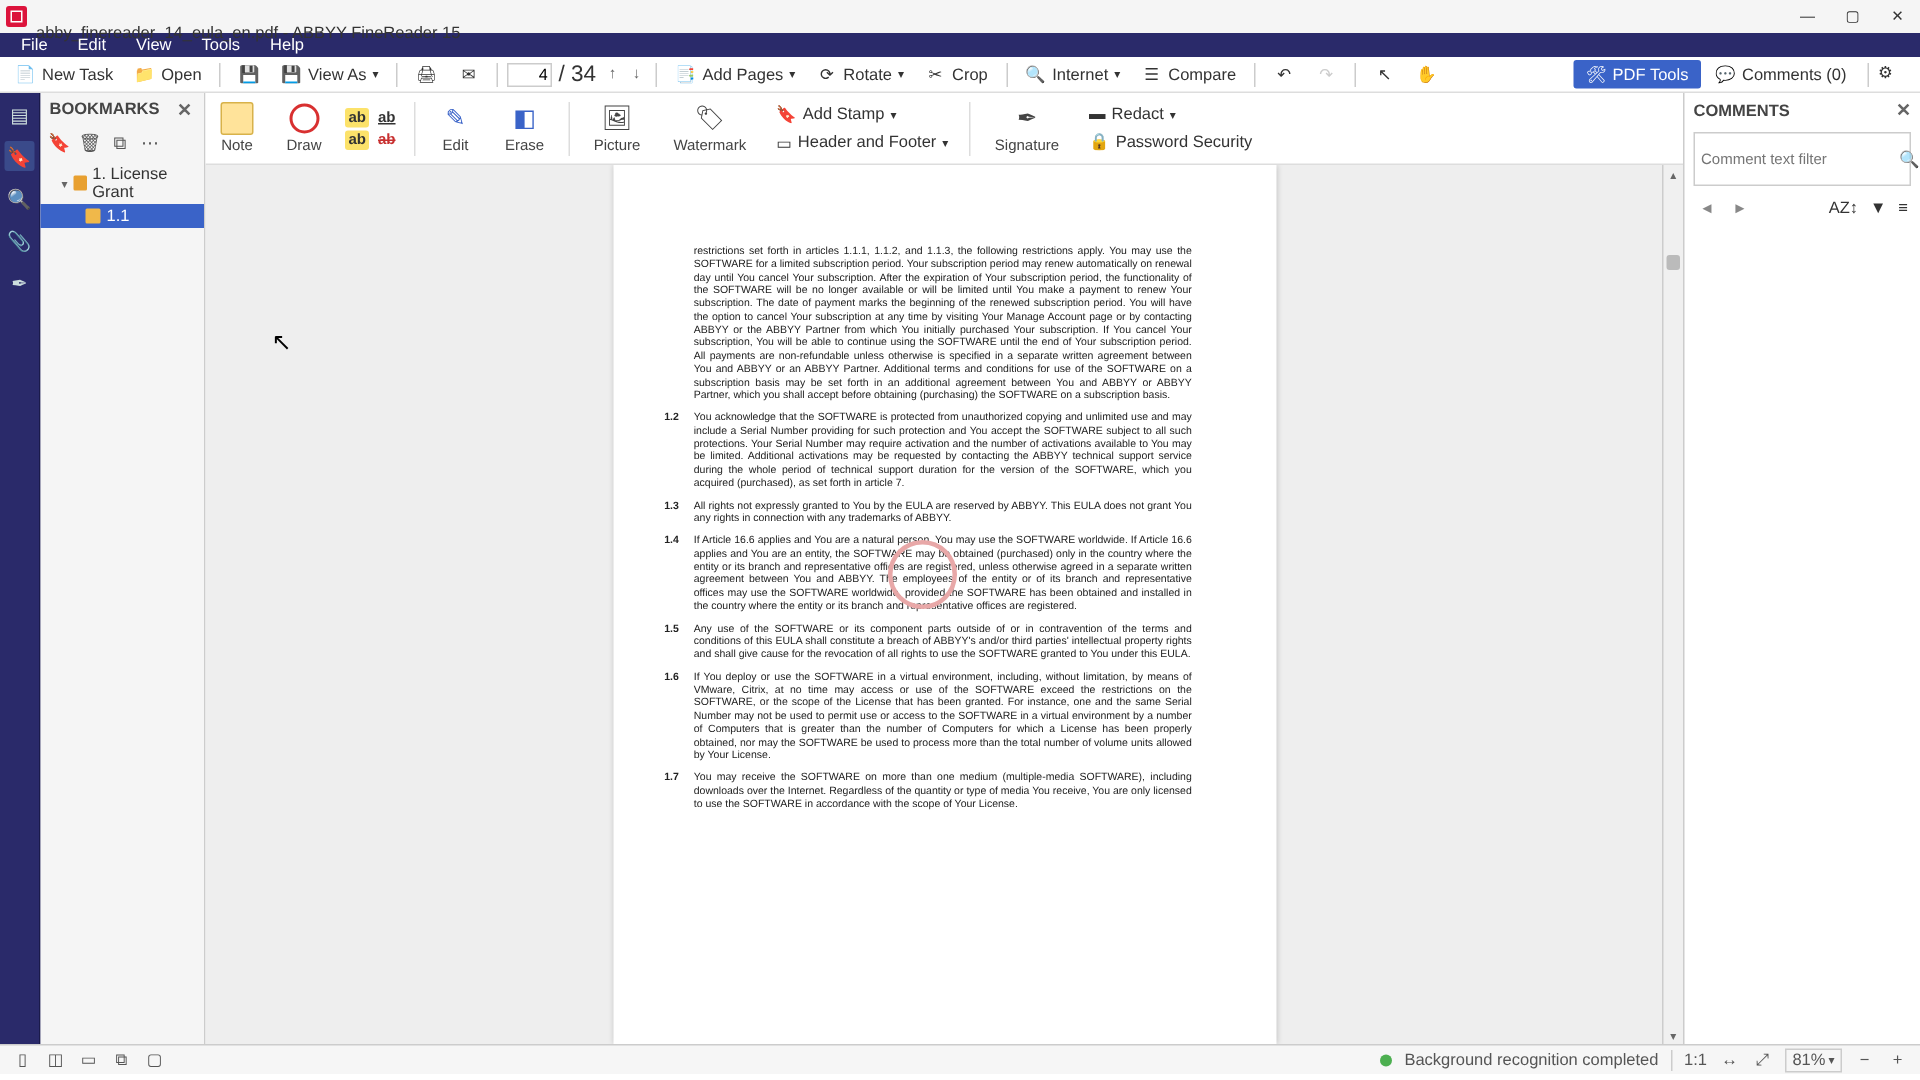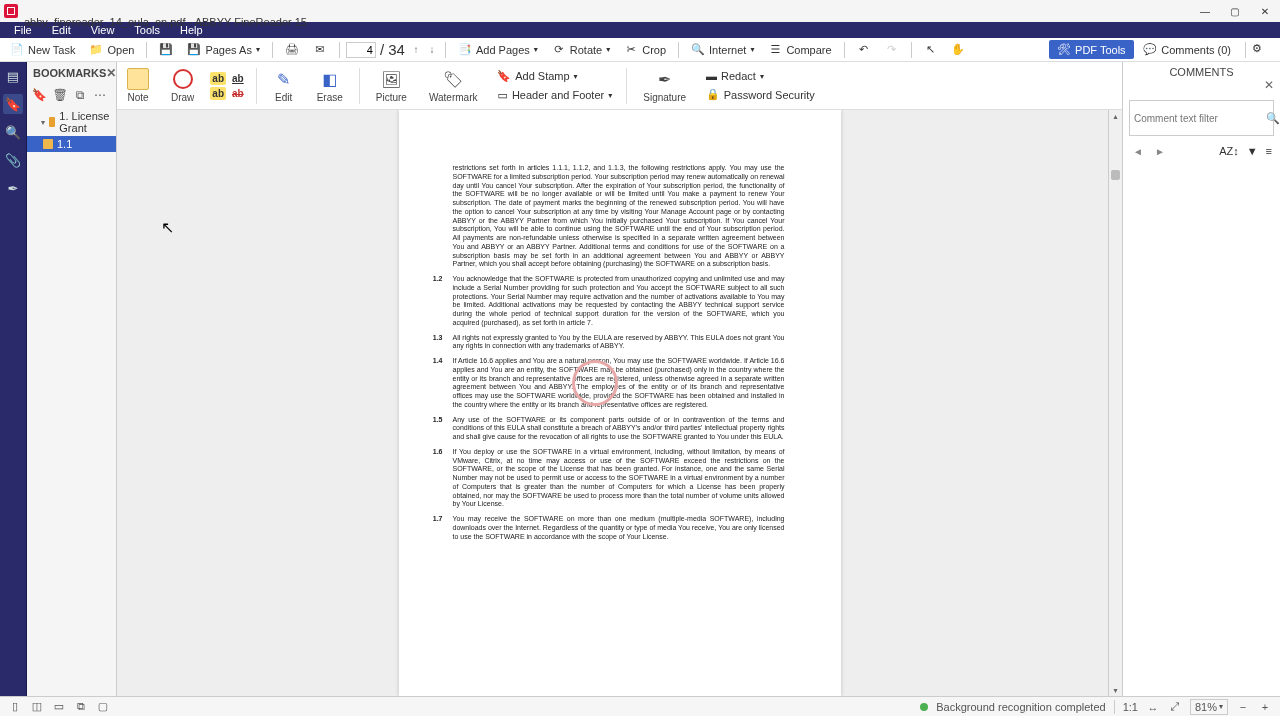--- a/index.html
+++ b/index.html
@@ -28,28 +28,28 @@
 .pdf-tools-btn { background: #3a63c8; color: #fff; padding: 3px 8px; display: flex; align-items: center; gap: 4px; font-size: 11px; border-radius:2px;}
 .comments-btn { display: flex; align-items: center; gap: 4px; padding: 3px 8px; font-size: 11px; }
 .settings-gear { width:16px; height:16px; margin-right:8px;}
 
 
 .workspace { display: flex; height: calc(720px - 22px - 20px - 24px - 20px); }
 .left-rail { width: 27px; background: #2a2a6a; border-right: 1px solid #1a1a4a; display: flex; flex-direction: column; align-items: center; padding-top: 4px; gap: 8px; }
 .rail-icon { width: 20px; height: 20px; display: flex; align-items: center; justify-content: center; color: #cdd; font-size: 13px; border-radius:2px; }
 .rail-icon.active { background: #3a4a8a; }
 
-.bookmarks-panel { width: 90px; background: #f5f5f5; border-right: 1px solid #ccc; display: flex; flex-direction: column; font-size:11px;}
+.bookmarks-panel { width: 110px; background: #f5f5f5; border-right: 1px solid #ccc; display: flex; flex-direction: column; font-size:11px;}
 .bookmarks-header { display: flex; align-items: center; padding: 4px 6px; font-weight: 600; font-size: 11px; color: #444; }
 .bookmarks-header .close-x { margin-left: auto; width:14px; height:14px; display:flex; align-items:center; justify-content:center; font-size:12px; color:#666; }
 .bm-tools { display: flex; gap: 6px; padding: 4px 6px; align-items:center;}
 .bm-tools .bm-ic { width: 14px; height: 14px; font-size:12px; color:#555; display:flex; align-items:center; justify-content:center;}
 .bm-list { padding: 2px 0; }
 .bm-item { display: flex; align-items: center; gap: 4px; padding: 2px 6px 2px 14px; font-size: 11px; }
-.bm-item.level1 { padding-left: 16px; }
+.bm-item.level1 { padding-left: 30px; }
 .bm-item.selected { background: #3a63c8; color: #fff; }
 .bm-tri { font-size: 8px; color: #666; }
 .bm-book { width:10px; height:10px; background:#e8a030; border-radius:1px;}
 
 
 .edit-ribbon { width:100%; display:flex; align-items:center; border-bottom:1px solid #ddd; height:48px; background:#fff; padding: 0 4px; gap:10px;}
 .ribbon-item { display:flex; flex-direction:column; align-items:center; justify-content:center; font-size:10px; color:#444; gap:2px; padding:0 6px;}
 .ribbon-stack { display:flex; flex-direction:column; gap:2px;}
 .ribbon-row { display:flex; gap:4px;}
 .ribbon-ic { width:22px; height:22px; display:flex; align-items:center; justify-content:center; font-size:16px; border-radius:2px;}
@@ -74,21 +74,21 @@
 .para-num.first-indent { visibility:hidden;}
 .para-text { flex:1;}
 .circle-mark { position:absolute; width:46px; height:46px; border:3px solid #e8a8a8; border-radius:50%; pointer-events:none;}
 .vscroll { position:absolute; right:0; top:0; bottom:0; width:14px; background:#f0f0f0; border-left:1px solid #ccc;}
 .vscroll .thumb { position:absolute; left:2px; right:2px; height:10px; top:60px; background:#bbb; border-radius:2px;}
 .vscroll .arr { position:absolute; left:0; right:0; height:12px; display:flex; align-items:center; justify-content:center; font-size:8px; color:#666;}
 .cursor-arrow { position:absolute; left:185px; top:178px; font-size:16px; color:#000; pointer-events:none;}
 
 
 .comments-panel { width:158px; border-left:1px solid #ccc; background:#fff; display:flex; flex-direction:column;}
-.comments-header { display:flex; align-items:center; padding:4px 6px; font-weight:400; font-size:11px; color:#444;flex-direction:column;}
+.comments-header { display:flex; align-items:flex-end; padding:4px 6px; font-weight:700; font-size:11px; color:#444;}
 .comments-header .close-x { margin-left:auto; font-size:12px; color:#666;}
 .comment-filter { margin:4px 6px; display:flex; align-items:center; border:1px solid #ccc; height:36px; padding:0 4px;}
 .comment-filter input { border:none; flex:1; font-size:10px; outline:none;}
 .comment-tools { display:flex; gap:8px; padding:4px 8px; align-items:center; justify-content:flex-end; font-size:11px;}
 .nav-arr { width:14px; height:14px; display:flex; align-items:center; justify-content:center; font-size:10px; color:#888;}
 
 
 .status-bar { height:20px; border-top:1px solid #ccc; background:#f6f6f6; display:flex; align-items:center; padding:0 8px; gap:8px; font-size:11px; color:#555;}
 .status-sep { width:1px; height:14px; background:#ccc;}
 .status-right { margin-left:auto; display:flex; align-items:center; gap:8px;text-align:center;}
@@ -124,21 +124,21 @@
   <span class="tb-btn">
     <span class="tb-icon">📁</span>
     <span>Open</span>
   </span>
   <span class="tb-sep"></span>
   <span class="tb-btn">
       <span class="tb-icon">💾</span>
     </span>
   <span class="tb-btn">
     <span class="tb-icon">💾</span>
-    <span>Pages As</span>
+    <span>View As</span>
     <span style="font-size:8px;">▾</span>
   </span>
   <span class="tb-sep"></span>
   <span class="tb-btn">
       <span class="tb-icon">🖨</span>
     </span>
   <span class="tb-btn">
       <span class="tb-icon">✉</span>
     </span>
   <span class="tb-sep"></span>

